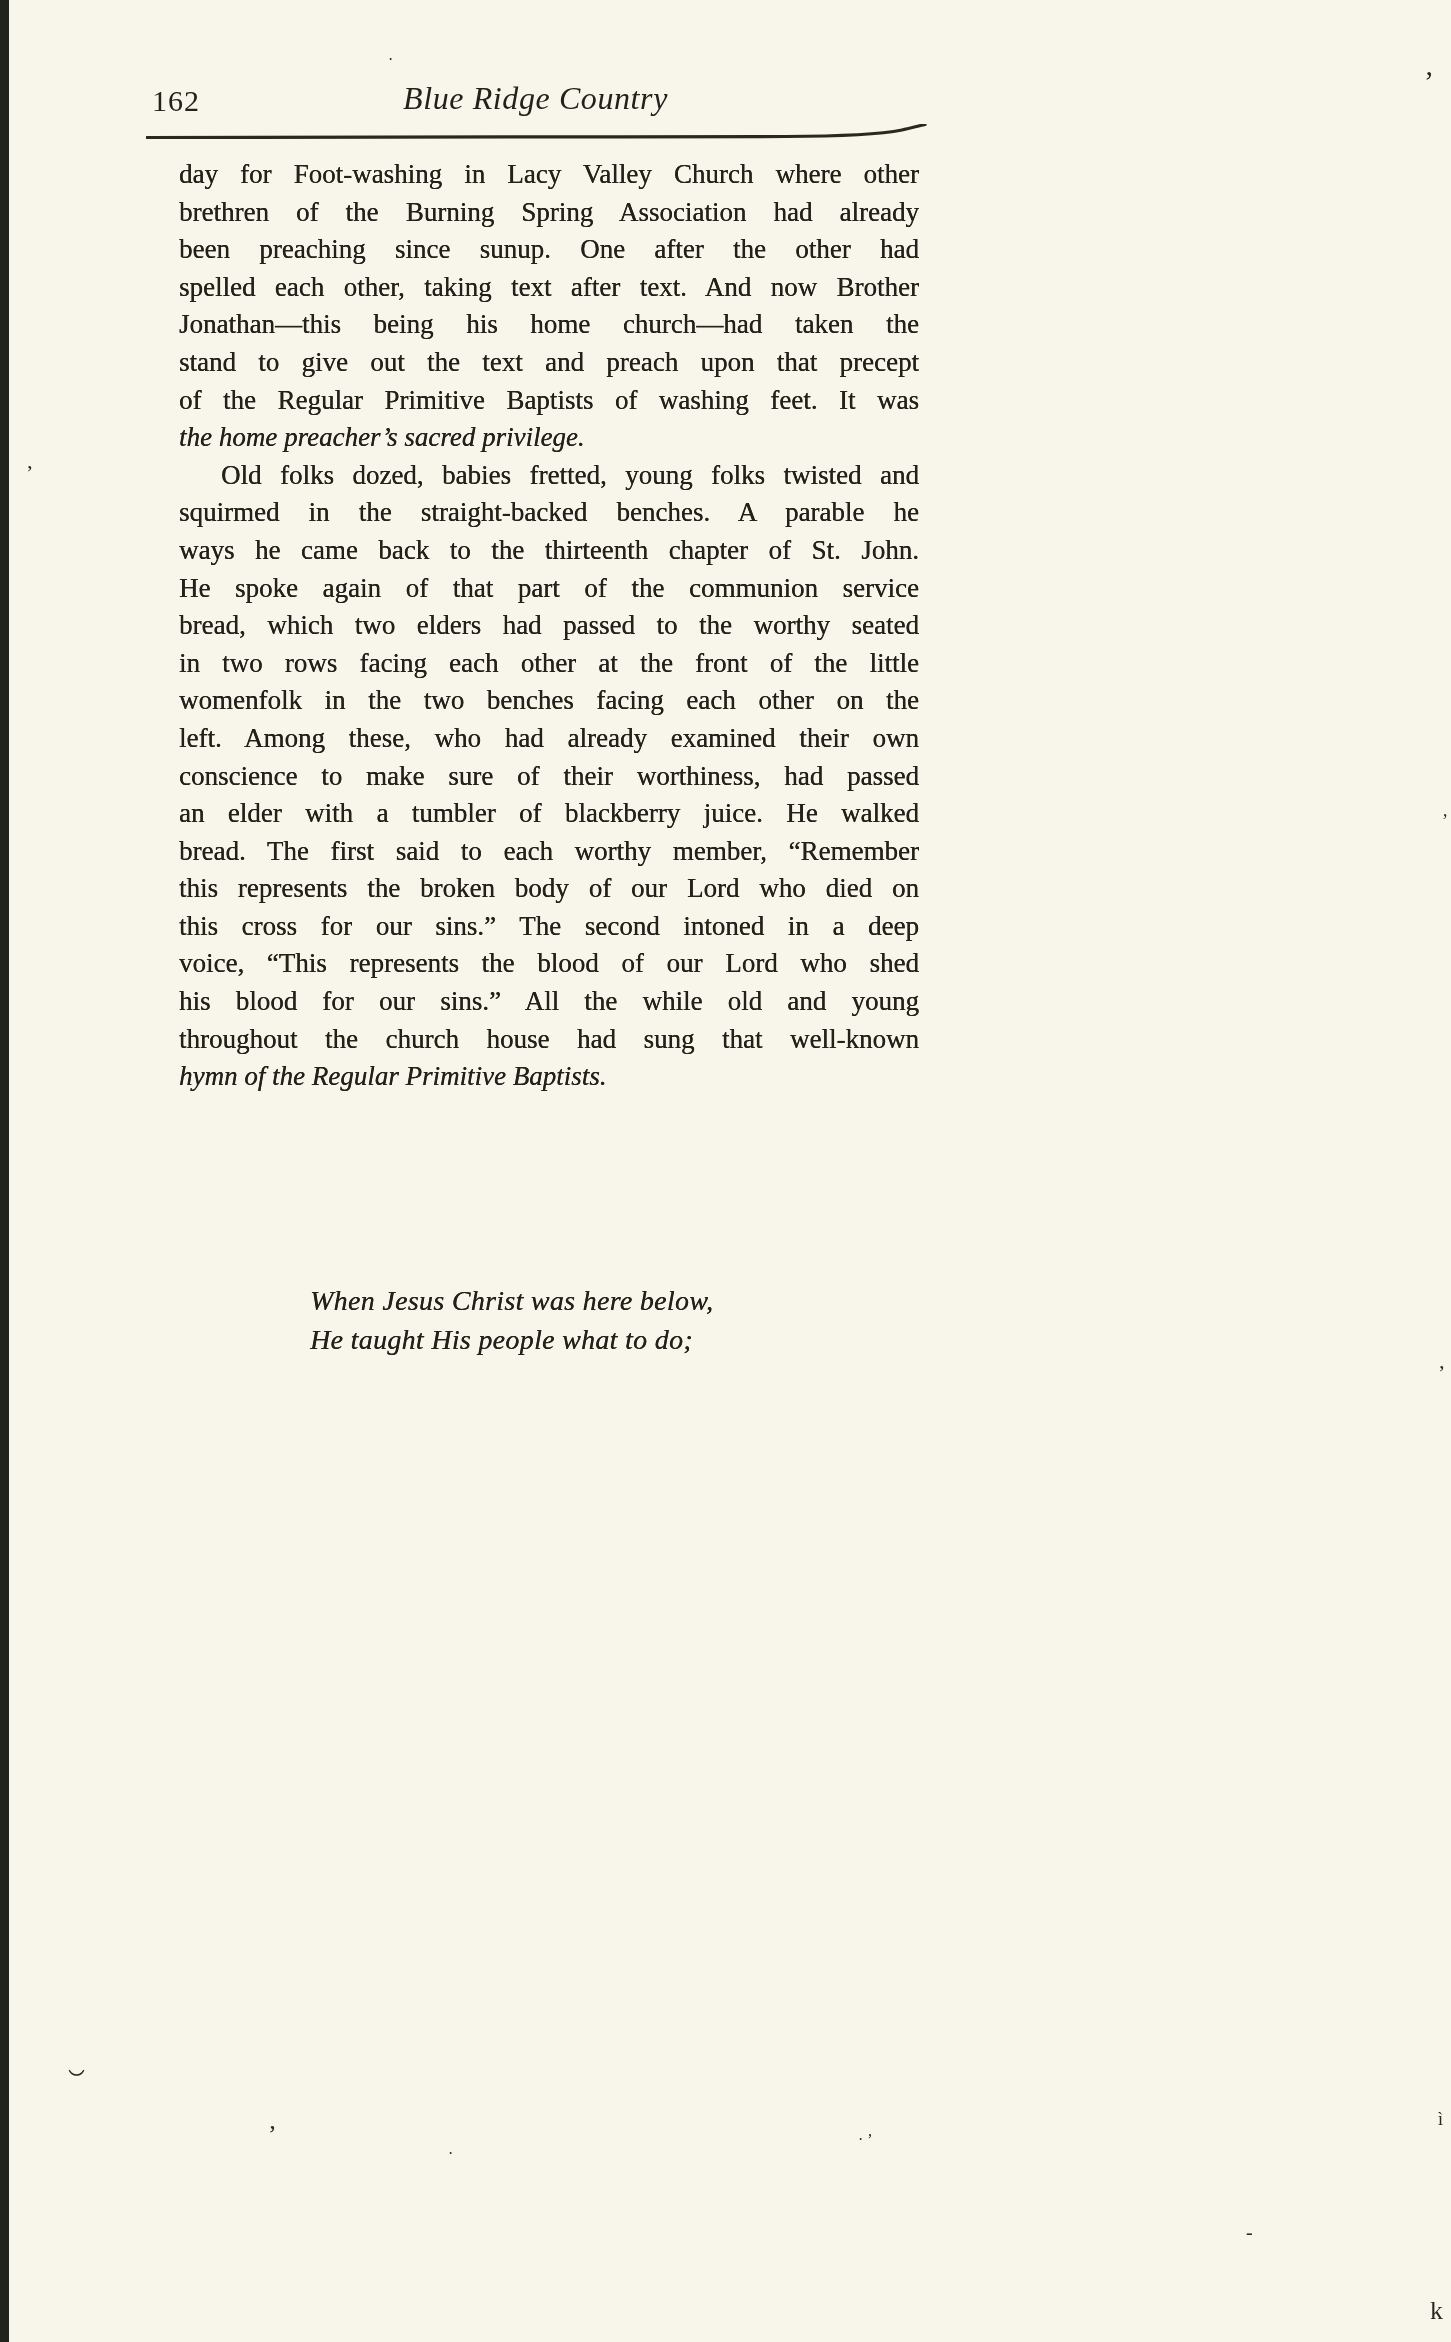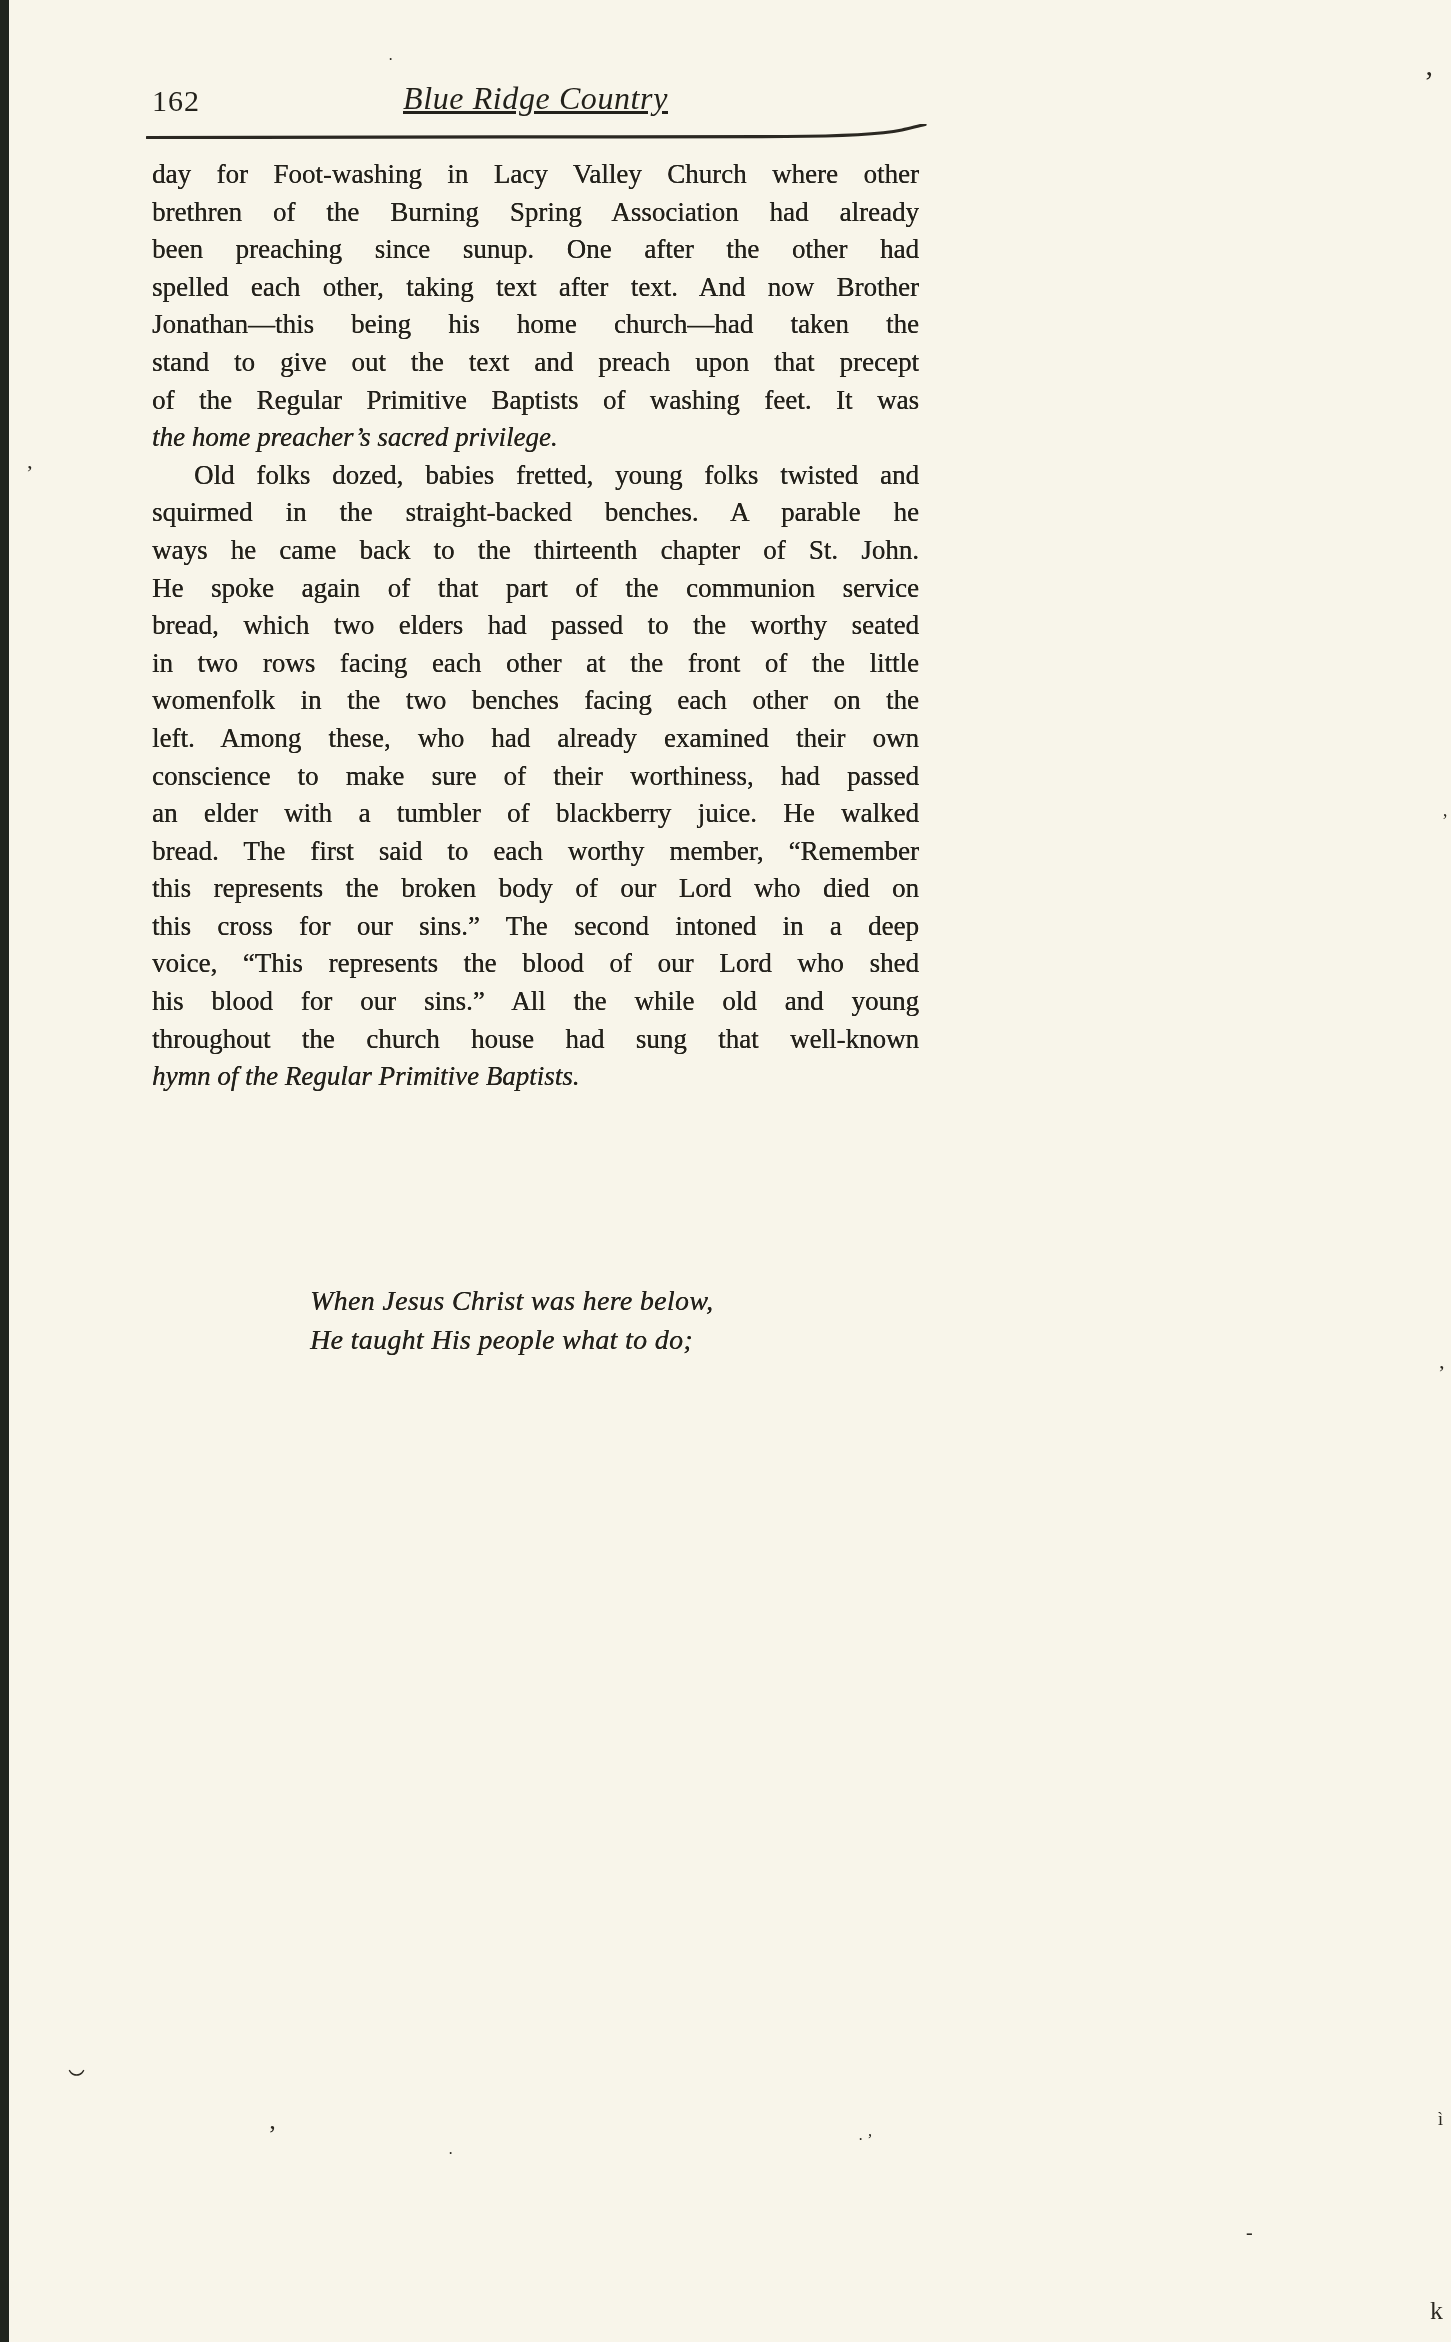--- a/index.html
+++ b/index.html
@@ -25,39 +25,39 @@
     letter-spacing: 1px;
   }
   .running-title {
     position: absolute;
     left: 152px; top: 80px;
     width: 767px;
     text-align: center;
     font-style: italic;
     font-size: 32px;
     letter-spacing: 0.6px;
-    text-decoration: underline;
   }
   .header-rule {
     position: absolute;
     left: 146px; top: 124px;
   }
   .body-text {
     position: absolute;
     left: 152px; top: 156px;
     width: 767px;
     font-size: 27px;
     text-shadow: 0.2px 0 0 currentColor;
   }
   .line {
     height: 37.6px;
     line-height: 37.6px;
     text-align: justify;
     text-align-last: justify;
     overflow: hidden;
+    margin-left: 27px;
   }
   .line.last { text-align-last: left; font-style: italic; }
   .line.indent { text-indent: 42px; }
   .verse {
     position: absolute;
     left: 310px; top: 1282px;
     font-style: italic;
     font-size: 28px;
     line-height: 38.5px;
     letter-spacing: 0.3px;

